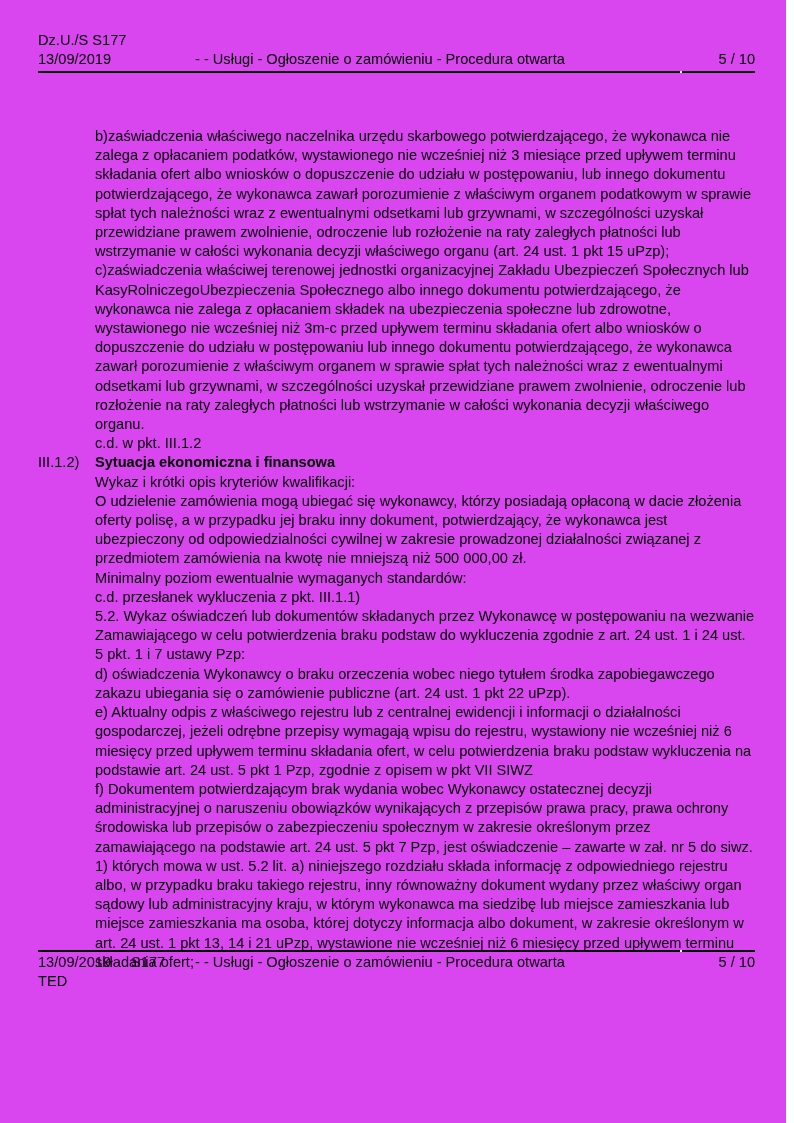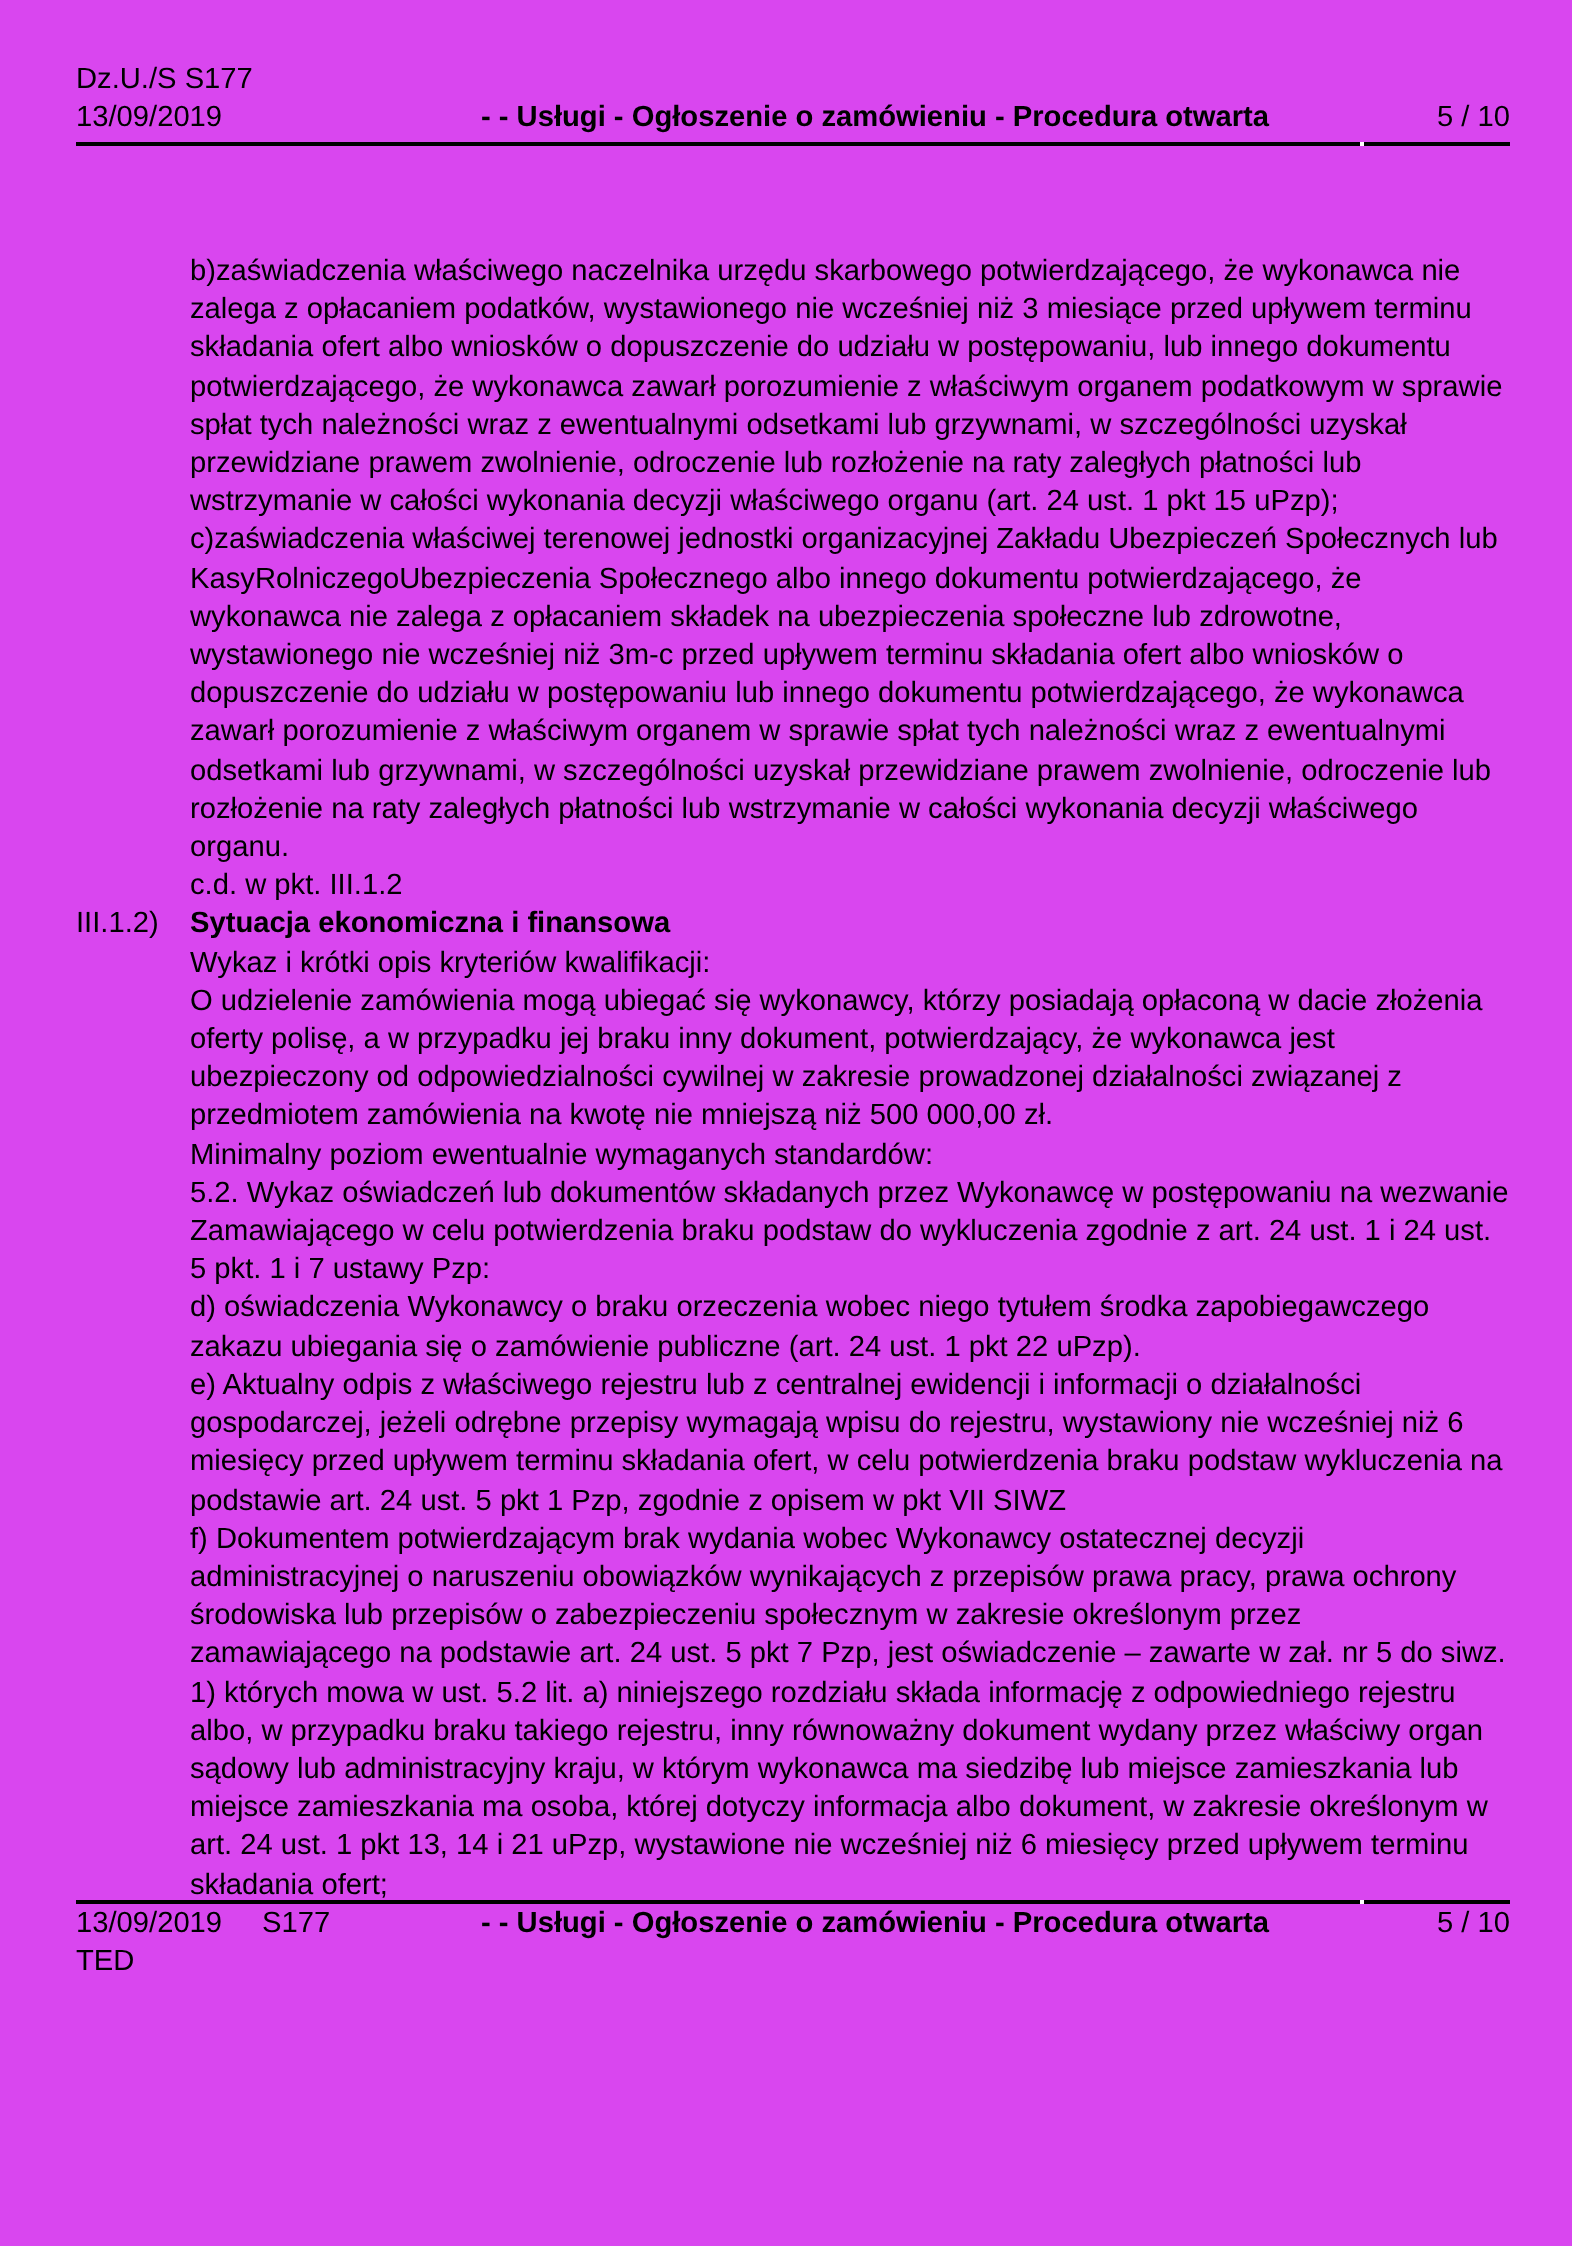--- a/index.html
+++ b/index.html
@@ -11,21 +11,21 @@
     color: #000000;
     font-family: "Liberation Sans", "DejaVu Sans", sans-serif;
     font-size: 14.6px;
     line-height: 19.2px;
     overflow: hidden;
   }
   
   .hf { position: absolute; left: 38px; width: 717px; }
   .hf-row { display: flex; align-items: baseline; }
   .hf-left  { width: 157px; flex: none; text-align: left; white-space: nowrap; }
-  .hf-mid   { flex: 1 1 auto; text-align: center; white-space: nowrap; font-weight: bold; }
+  .hf-mid   { flex: 1 1 auto; text-align: left; white-space: nowrap; }
   .hf-right { width: 75px; flex: none; text-align: right; white-space: nowrap; }
   .series-gap { margin-left: 20px; }
   .rule {
     position: relative;
     height: 2px;
     background: #000000;
   }
   .rule::after {            
     content: "";
     position: absolute;
@@ -80,20 +80,21 @@
       </div>
     </div>
 
     <div class="row">
       <div class="label">III.1.2)</div>
       <div class="content">
         <p class="section-title">Sytuacja ekonomiczna i finansowa</p>
         <p>Wykaz i krótki opis kryteriów kwalifikacji:</p>
         <p>O udzielenie zamówienia mogą ubiegać się wykonawcy, którzy posiadają opłaconą w dacie złożenia oferty polisę, a w przypadku jej braku inny dokument, potwierdzający, że wykonawca jest ubezpieczony od odpowiedzialności cywilnej w zakresie prowadzonej działalności związanej z przedmiotem zamówienia na kwotę nie mniejszą niż 500 000,00 zł.</p>
         <p>Minimalny poziom ewentualnie wymaganych standardów:</p>
+        <p>c.d. przesłanek wykluczenia z pkt. III.1.1)</p>
         <p>5.2. Wykaz oświadczeń lub dokumentów składanych przez Wykonawcę w postępowaniu na wezwanie Zamawiającego w celu potwierdzenia braku podstaw do wykluczenia zgodnie z art. 24 ust. 1 i 24 ust. 5 pkt. 1 i 7 ustawy Pzp:</p>
         <p>d) oświadczenia Wykonawcy o braku orzeczenia wobec niego tytułem środka zapobiegawczego zakazu ubiegania się o zamówienie publiczne (art. 24 ust. 1 pkt 22 uPzp).</p>
         <p>e) Aktualny odpis z właściwego rejestru lub z centralnej ewidencji i informacji o działalności gospodarczej, jeżeli odrębne przepisy wymagają wpisu do rejestru, wystawiony nie wcześniej niż 6 miesięcy przed upływem terminu składania ofert, w celu potwierdzenia braku podstaw wykluczenia na podstawie art. 24 ust. 5 pkt 1 Pzp, zgodnie z opisem w pkt VII SIWZ</p>
         <p>f) Dokumentem potwierdzającym brak wydania wobec Wykonawcy ostatecznej decyzji administracyjnej o naruszeniu obowiązków wynikających z przepisów prawa pracy, prawa ochrony środowiska lub przepisów o zabezpieczeniu społecznym w zakresie określonym przez zamawiającego na podstawie art. 24 ust. 5 pkt 7 Pzp, jest oświadczenie – zawarte w zał. nr 5 do siwz.</p>
         <p>1) których mowa w ust. 5.2 lit. a) niniejszego rozdziału składa informację z odpowiedniego rejestru albo, w przypadku braku takiego rejestru, inny równoważny dokument wydany przez właściwy organ sądowy lub administracyjny kraju, w którym wykonawca ma siedzibę lub miejsce zamieszkania lub miejsce zamieszkania ma osoba, której dotyczy informacja albo dokument, w zakresie określonym w art. 24 ust. 1 pkt 13, 14 i 21 uPzp, wystawione nie wcześniej niż 6 miesięcy przed upływem terminu składania ofert;</p>
       </div>
     </div>
 
   </main>
 

